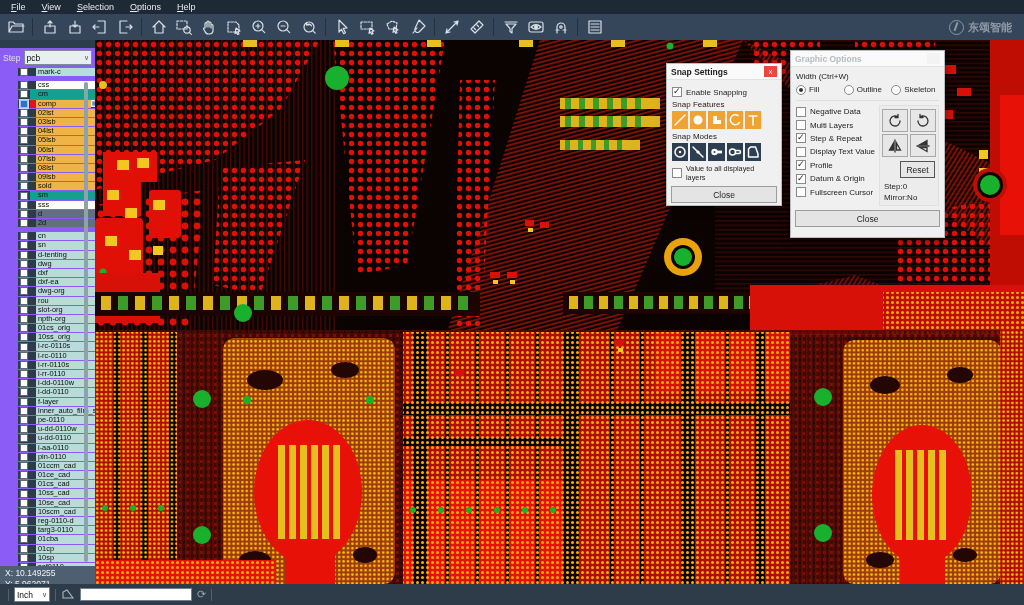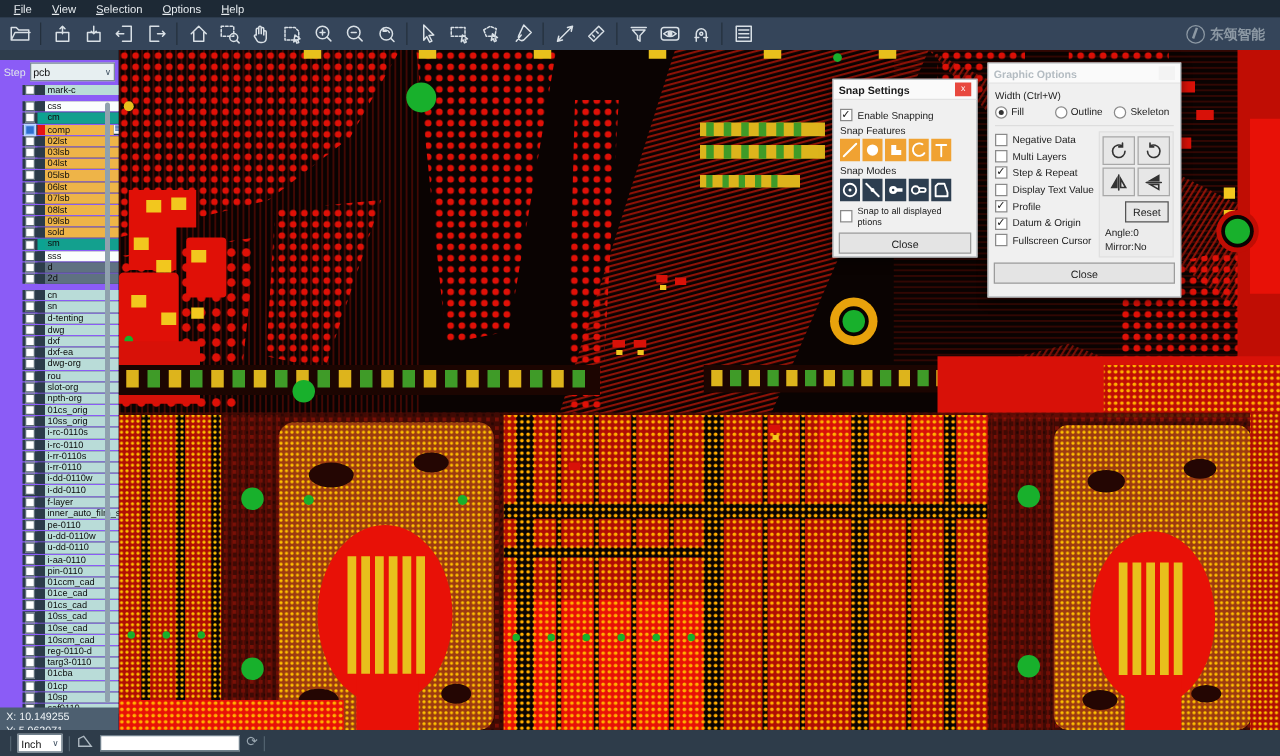--- a/index.html
+++ b/index.html
@@ -873,21 +873,21 @@
             </svg>
           </div>
         <div class="sbtn navy">
             <svg width="14" height="14">
               <path d="M2.5,12 V4 l2,-2 h5 l2.5,7 v3 z"></path>
             </svg>
           </div>
       </div>
       <div class="snaprow" id="snap-alllayers">
         <span class="cb"></span>
-        <span>Snap to all displayed ptions</span>
+        <span>Value to all displayed layers</span>
       </div>
     </div>
     <div class="closebtn">Close</div>
   </div>
 
   <div class="dlg" id="dlg-gfx">
     <div class="dlg-title inactive">
       <span class="ttl">Graphic Options</span>
       <span class="x pale"></span>
     </div>
@@ -959,21 +959,21 @@
               </div>
             <div class="rotbtn">
                 <svg width="16" height="16">
                   <path d="M2,8 h12"></path>
                   <path d="M5,6.5 L12,2.5 v4 z" fill="#333"></path>
                   <path d="M5,9.5 l7,4 v-4 z"></path>
                 </svg>
               </div>
           </div>
           <div id="resetbtn">Reset</div>
-          <div class="angletext">Angle:0</div>
+          <div class="angletext">Step:0</div>
           <div class="angletext">Mirror:No</div>
         </div>
       </div>
     </div>
     <div class="closebtn">Close</div>
   </div>
 
   <div id="bottombar">
     <div class="bsep"></div>
     <div id="unitcombo">

